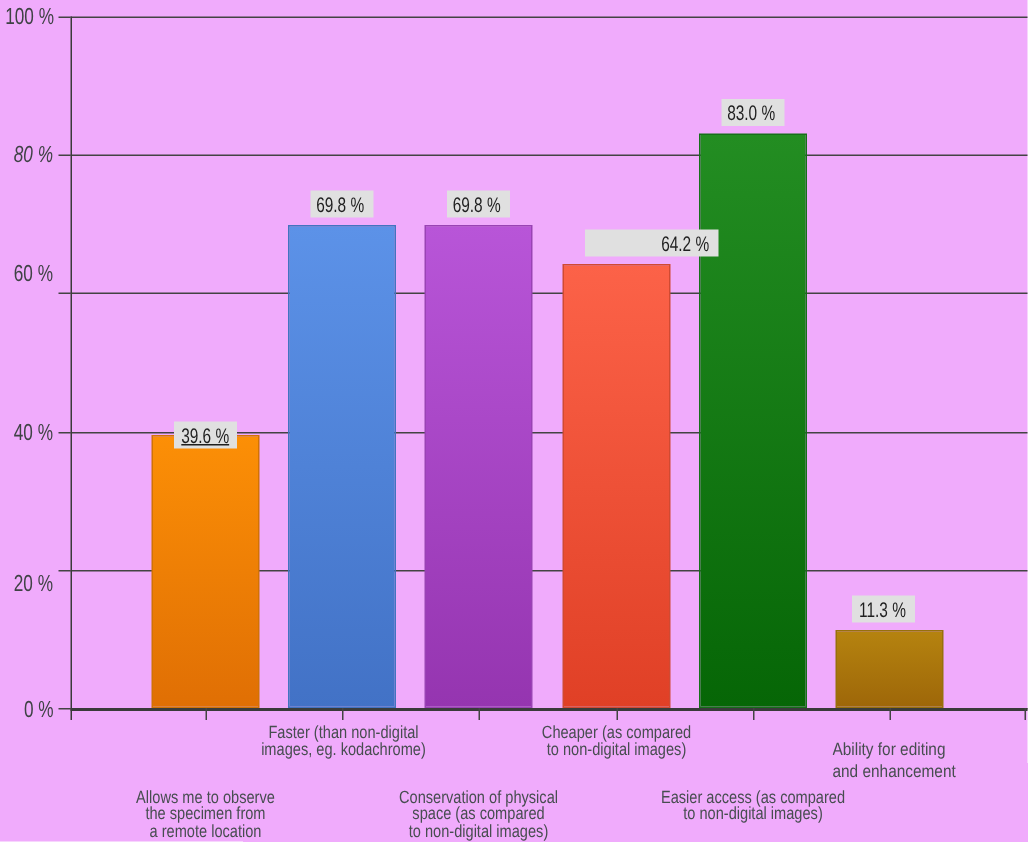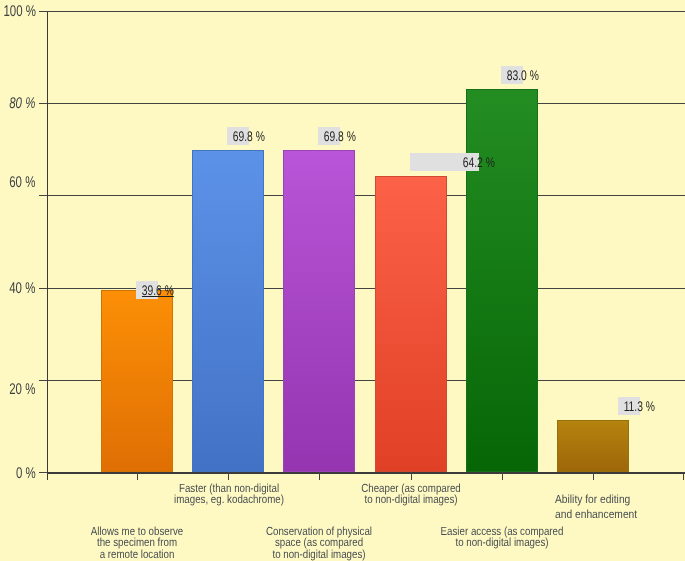--- a/index.html
+++ b/index.html
@@ -7,21 +7,21 @@
   body {
     width:685px; height:561px;
     background:#ffffff;
     font-family:"Liberation Sans", sans-serif;
     overflow:hidden;
     -webkit-font-smoothing:antialiased;
     text-rendering:geometricPrecision;
   }
   #chart {
     position:relative; width:685px; height:561px;
-    background:#fef9c3; backface-visibility:hidden;
+    background:#f0abfc; backface-visibility:hidden;
   }
 
   
   .axis-line { position:absolute; background:#3a3a3a; }
   .gridline  { position:absolute; height:1px; background:#434343;
                left:46.7px; width:637.9px; }
   .ytick     { position:absolute; height:1px; background:#434343;
                left:39.2px; width:7.5px; }
   .xtick     { position:absolute; width:1px; height:7.5px;
                background:#434343; top:472.3px; }
@@ -50,22 +50,22 @@
   }
   .l0   { top:464.5px; } .l20  { top:381px; } .l40 { top:279.8px; }
   .l60  { top:174px;} .l80  { top:95.1px;font-style:italic;   } .l100{ top:2.75px;  }
 
   
   .bar { position:absolute; width:70px; border-style:solid; border-width:1px; }
 
   
   .vlabel {
     position:absolute; background:#e0e0e0; color:#1f1f1f;
-    font-size:14px; white-space:nowrap; width:22px; height:18px;
-    display:flex; align-items:center; justify-content:flex-start;margin-left:20px;
+    font-size:14px; white-space:nowrap; width:42px; height:18px;
+    display:flex; align-items:center; justify-content:flex-end;
   }
   .vlabel > span {
     display:inline-block;
     transform:scaleX(0.735) translateZ(0);
     transform-origin:50% 50%;
   }
 
   
   .catlabel {
     position:absolute; text-align:center; color:#474d50;
@@ -139,21 +139,21 @@
     </div>
   <div class="vlabel" style="left: 297.9px; top: 127.273px;">
       <span>69.8 %</span>
     </div>
   <div class="vlabel" style="left: 389.9px; top: 153.117px; padding-left: 47px;">
       <span>64.2 %</span>
     </div>
   <div class="vlabel" style="left: 480.6px; top: 66.355px;">
       <span>83.0 %</span>
     </div>
-  <div class="vlabel" style="left: 598px; top: 397.25px;">
+  <div class="vlabel" style="left: 568px; top: 397.25px;">
       <span>11.3 %</span>
     </div>
 
   <div class="catlabel c0">Allows me to observe
 the specimen from
 a remote location</div>
   <div class="catlabel c1">Faster (than non-digital
 images, eg. kodachrome)</div>
   <div class="catlabel c2">Conservation of physical
 space (as compared

